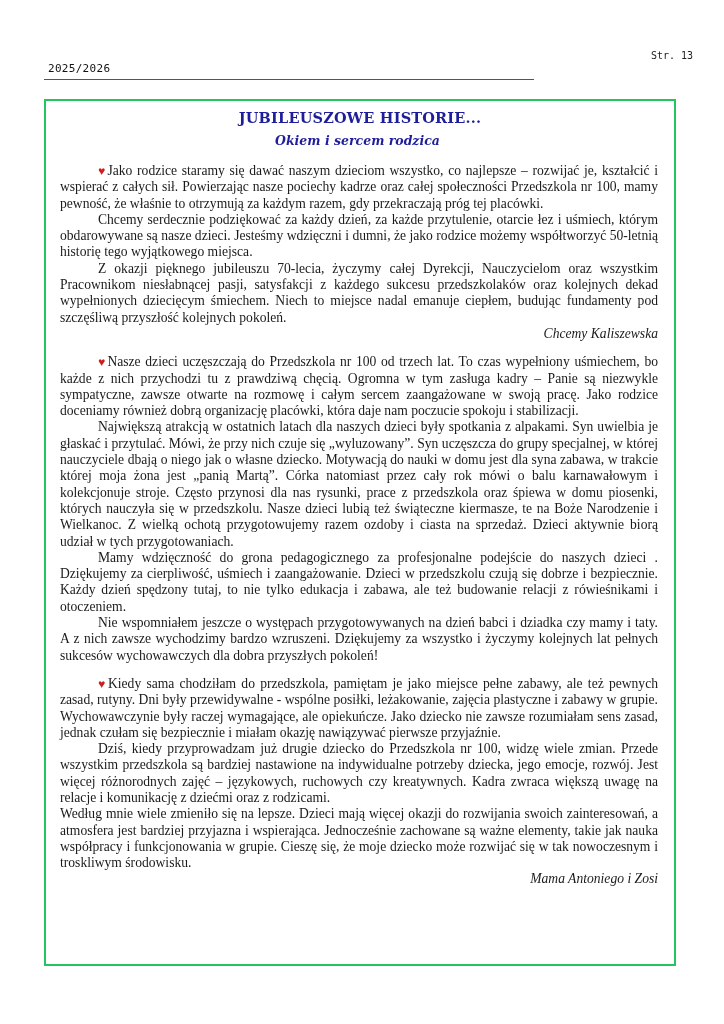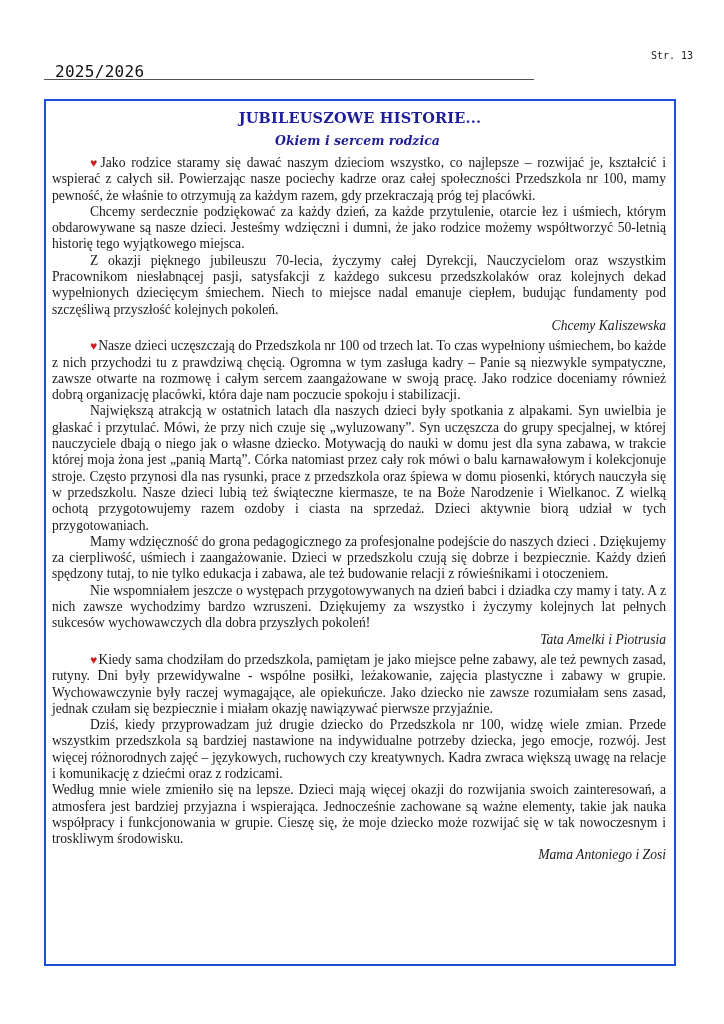--- a/index.html
+++ b/index.html
@@ -10,53 +10,53 @@
     overflow: hidden;
     font-family: "DejaVu Serif", serif;
     color: #1a1a1a;
   }
   .page-num {
     position: absolute; left: 651px; top: 50px;
     font-family: "DejaVu Sans Mono", monospace;
     font-size: 10px; color: #222;
   }
   .year {
-    position: absolute; left: 55px; top: 62px;
+    position: absolute; left: 48px; top: 62px;
     font-family: "DejaVu Sans Mono", monospace;
-    font-size: 16px; letter-spacing: 0.3px; color: #111;
+    font-size: 11px; letter-spacing: 0.3px; color: #111;
   }
   .header-rule {
     position: absolute; left: 44px; top: 79px;
     width: 490px; height: 0; border-top: 1.5px solid #555;
   }
   .frame {
     position: absolute; left: 44px; top: 99px;
     width: 632px; height: 867px;
-    border: 2px solid #1d4ed8;
+    border: 2px solid #22c55e;
     box-sizing: border-box;
   }
   .title {
     position: absolute; left: 0; right: 0; top: 8px;
     text-align: center;
     font-family: "DejaVu Serif", serif; font-weight: bold;
     font-size: 14.5px; color: #1f1e9a; letter-spacing: 0.2px;
   }
   .subtitle {
     position: absolute; left: 0; right: 5px; top: 32px;
     text-align: center;
     font-family: "DejaVu Serif", serif; font-weight: bold; font-style: italic;
     font-size: 12.5px; color: #1f1e9a;
   }
   .content {
     position: absolute; left: 2px; right: 4px; top: 50px;
     font-family: "Liberation Serif", serif;
     font-size: 13.6px; line-height: 16.3px;
     text-align: justify;
   }
-  .story { margin: 4px; }
+  .story { margin: 12px; }
   .story + .story { margin-top: 4px; }
   .para { margin: 0; text-indent: 38px; }
   .heart { color: #d01c1c; font-size: 12px; margin-right: 1px; }
   .sig {
     margin: 0; text-align: right; font-style: italic;
   }
 </style>
 </head>
 <body>
 
@@ -75,21 +75,20 @@
       <p class="para">Chcemy serdecznie podziękować za każdy dzień, za każde przytulenie, otarcie łez i uśmiech, którym obdarowywane są nasze dzieci. Jesteśmy wdzięczni i dumni, że jako rodzice możemy współtworzyć 50-letnią historię tego wyjątkowego miejsca.</p>
       <p class="para">Z okazji pięknego jubileuszu 70-lecia, życzymy całej Dyrekcji, Nauczycielom oraz wszystkim Pracownikom niesłabnącej pasji, satysfakcji z każdego sukcesu przedszkolaków oraz kolejnych dekad wypełnionych dziecięcym śmiechem. Niech to miejsce nadal emanuje ciepłem, budując fundamenty pod szczęśliwą przyszłość kolejnych pokoleń.</p>
       <p class="sig">Chcemy Kaliszewska</p>
     </div>
 
     <div class="story">
       <p class="para"><span class="heart">♥</span><span>Nasze dzieci uczęszczają do Przedszkola nr 100 od trzech lat. To czas wypełniony uśmiechem, bo każde z nich przychodzi tu z prawdziwą chęcią. Ogromna w tym zasługa kadry – Panie są niezwykle sympatyczne, zawsze otwarte na rozmowę i całym sercem zaangażowane w swoją pracę. Jako rodzice doceniamy również dobrą organizację placówki, która daje nam poczucie spokoju i stabilizacji.</span></p>
       <p class="para">Największą atrakcją w ostatnich latach dla naszych dzieci były spotkania z alpakami. Syn uwielbia je głaskać i przytulać. Mówi, że przy nich czuje się „wyluzowany”. Syn uczęszcza do grupy specjalnej, w której nauczyciele dbają o niego jak o własne dziecko. Motywacją do nauki w domu jest dla syna zabawa, w trakcie której moja żona jest „panią Martą”. Córka natomiast przez cały rok mówi o balu karnawałowym i kolekcjonuje stroje. Często przynosi dla nas rysunki, prace z przedszkola oraz śpiewa w domu piosenki, których nauczyła się w przedszkolu. Nasze dzieci lubią też świąteczne kiermasze, te na Boże Narodzenie i Wielkanoc. Z wielką ochotą przygotowujemy razem ozdoby i ciasta na sprzedaż. Dzieci aktywnie biorą udział w tych przygotowaniach.</p>
       <p class="para">Mamy wdzięczność do grona pedagogicznego za profesjonalne podejście do naszych dzieci . Dziękujemy za cierpliwość, uśmiech i zaangażowanie. Dzieci w przedszkolu czują się dobrze i bezpiecznie. Każdy dzień spędzony tutaj, to nie tylko edukacja i zabawa, ale też budowanie relacji z rówieśnikami i otoczeniem.</p>
       <p class="para">Nie wspomniałem jeszcze o występach przygotowywanych na dzień babci i dziadka czy mamy i taty. A z nich zawsze wychodzimy bardzo wzruszeni. Dziękujemy za wszystko i życzymy kolejnych lat pełnych sukcesów wychowawczych dla dobra przyszłych pokoleń!</p>
-      <p class="sig">Tata Amelki i Piotrusia</p>
     </div>
 
     <div class="story">
       <p class="para"><span class="heart">♥</span><span>Kiedy sama chodziłam do przedszkola, pamiętam je jako miejsce pełne zabawy, ale też pewnych zasad, rutyny. Dni były przewidywalne - wspólne posiłki, leżakowanie, zajęcia plastyczne i zabawy w grupie. Wychowawczynie były raczej wymagające, ale opiekuńcze. Jako dziecko nie zawsze rozumiałam sens zasad, jednak czułam się bezpiecznie i miałam okazję nawiązywać pierwsze przyjaźnie.</span></p>
       <p class="para">Dziś, kiedy przyprowadzam już drugie dziecko do Przedszkola nr 100, widzę wiele zmian. Przede wszystkim przedszkola są bardziej nastawione na indywidualne potrzeby dziecka, jego emocje, rozwój. Jest więcej różnorodnych zajęć – językowych, ruchowych czy kreatywnych. Kadra zwraca większą uwagę na relacje i komunikację z dziećmi oraz z rodzicami.</p>
       <p class="para" style="text-indent:0">Według mnie wiele zmieniło się na lepsze. Dzieci mają więcej okazji do rozwijania swoich zainteresowań, a atmosfera jest bardziej przyjazna i wspierająca. Jednocześnie zachowane są ważne elementy, takie jak nauka współpracy i funkcjonowania w grupie. Cieszę się, że moje dziecko może rozwijać się w tak nowoczesnym i troskliwym środowisku.</p>
       <p class="sig">Mama Antoniego i Zosi</p>
     </div>
   </div>
 </div>

